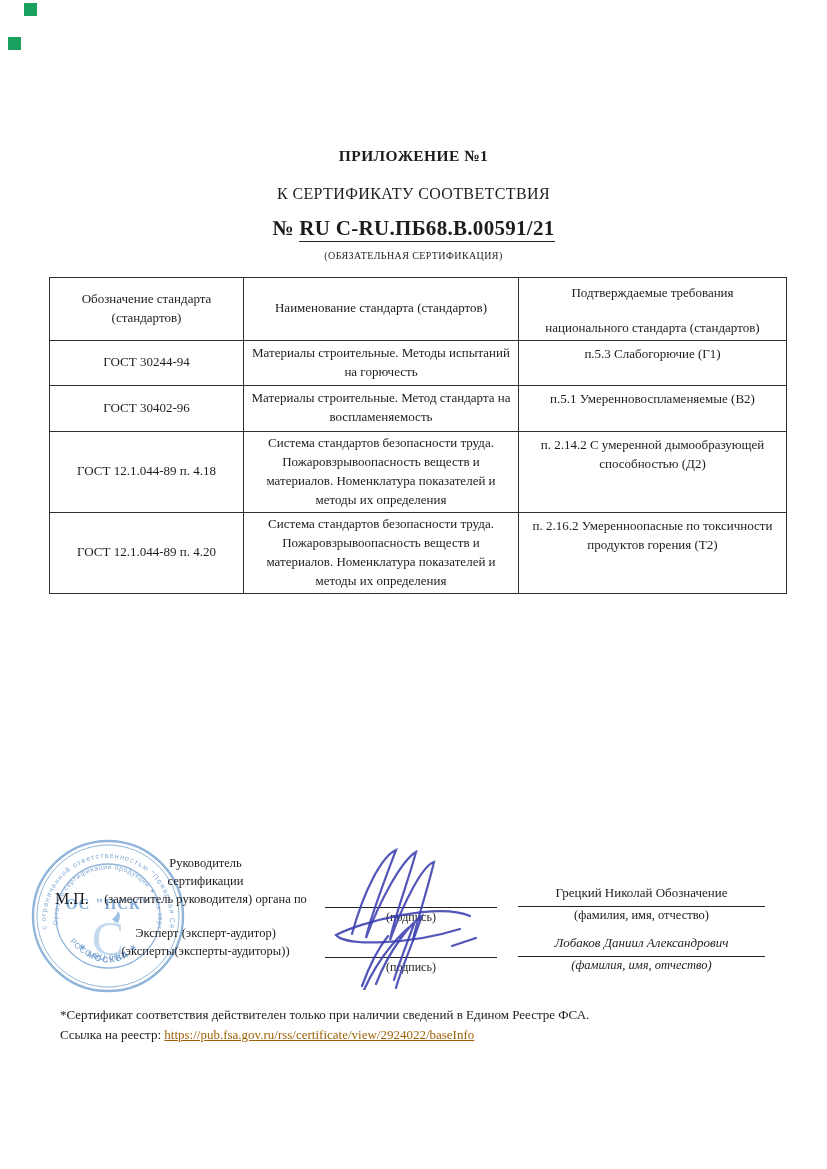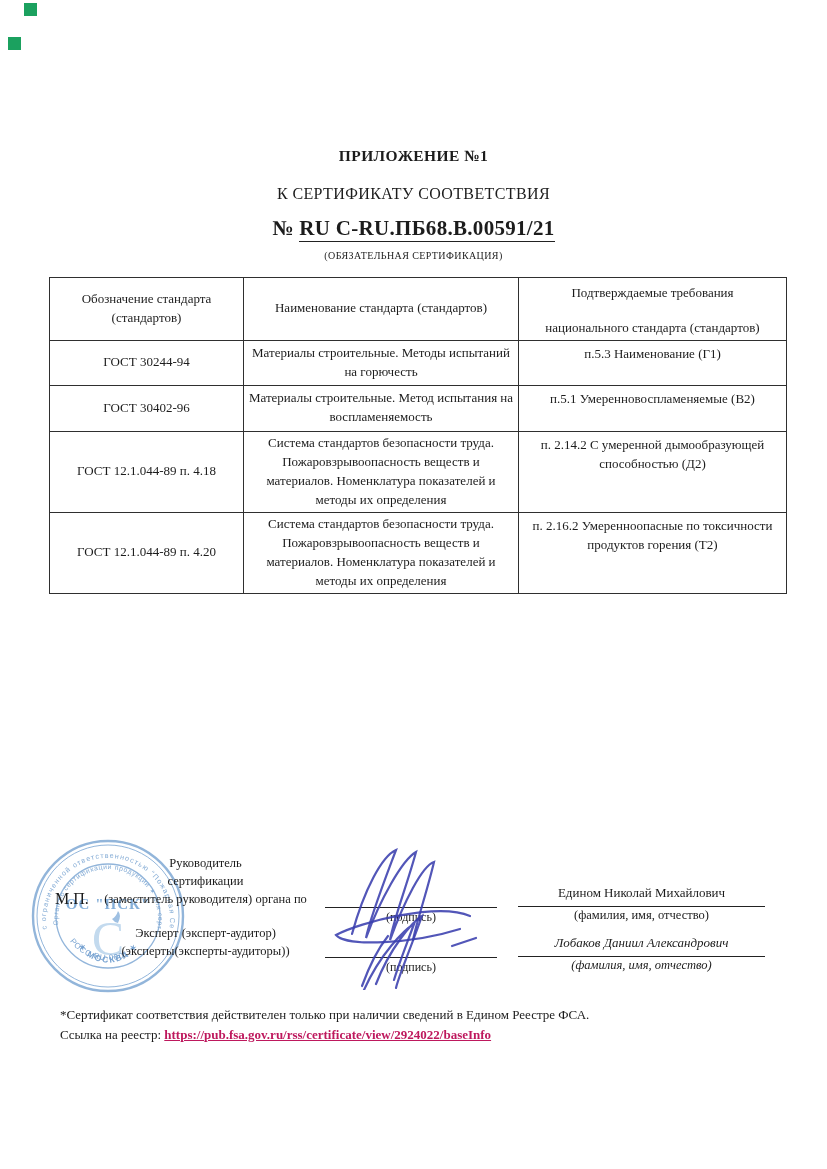--- a/index.html
+++ b/index.html
@@ -52,21 +52,21 @@
   .fio-cap{font-size:12.5px;padding-top:1px;}
 
   
   .stamp{position:absolute;left:30px;top:839px;width:156px;height:156px;z-index:1;opacity:.85;}
 
   
   .inksvg{position:absolute;left:318px;top:842px;width:190px;height:148px;z-index:5;}
 
   
   .footer{position:absolute;left:60px;top:1005px;width:720px;font-size:13px;line-height:20px;}
-  .reg-link{text-decoration:underline;color:#be185d;cursor:pointer;font-weight:bold;}
+  .reg-link{text-decoration:underline;color:#a16207;cursor:pointer;}
 </style>
 </head>
 <body>
 
 <div class="page">
 
   <div class="corner-mark m1"></div>
   <div class="corner-mark m2"></div>
 
   <div class="t-center title1">ПРИЛОЖЕНИЕ №1</div>
@@ -85,25 +85,25 @@
       <td>Обозначение стандарта (стандартов)</td>
       <td>Наименование стандарта (стандартов)</td>
       <td class="vtop">
         <div class="hdr3-l1">Подтверждаемые требования</div>
         <div class="hdr3-l2">национального стандарта (стандартов)</div>
       </td>
     </tr>
     <tr class="r1">
       <td>ГОСТ 30244-94</td>
       <td>Материалы строительные. Методы испытаний на горючесть</td>
-      <td class="vtop">п.5.3 Наименование (Г1)</td>
+      <td class="vtop">п.5.3 Слабогорючие (Г1)</td>
     </tr>
     <tr class="r2">
       <td>ГОСТ 30402-96</td>
-      <td>Материалы строительные. Метод испытания на воспламеняемость</td>
+      <td>Материалы строительные. Метод стандарта на воспламеняемость</td>
       <td class="vtop">п.5.1 Умеренновоспламеняемые (В2)</td>
     </tr>
     <tr class="r3">
       <td>ГОСТ 12.1.044-89 п. 4.18</td>
       <td>Система стандартов безопасности труда. Пожаровзрывоопасность веществ и материалов. Номенклатура показателей и методы их определения</td>
       <td class="vtop">п. 2.14.2 С умеренной дымообразующей способностью (Д2)</td>
     </tr>
     <tr class="r4">
       <td>ГОСТ 12.1.044-89 п. 4.20</td>
       <td>Система стандартов безопасности труда. Пожаровзрывоопасность веществ и материалов. Номенклатура показателей и методы их определения</td>
@@ -150,21 +150,21 @@
     <div class="role2">Эксперт (эксперт-аудитор)</div>
     <div>(эксперты(эксперты-аудиторы))</div>
   </div>
 
   <div class="sigline sl1"></div>
   <div class="sigcap sc1">(подпись)</div>
   <div class="sigline sl2"></div>
   <div class="sigcap sc2">(подпись)</div>
 
   <div class="fio fio1">
-    <div class="fio-name">Едином Николай Михайлович</div>
+    <div class="fio-name">Грецкий Николай Обозначение</div>
     <div class="fio-line"></div>
     <div class="fio-cap">(фамилия, имя, отчество)</div>
   </div>
   <div class="fio fio2">
     <div class="fio-name">Лобаков Даниил Александрович</div>
     <div class="fio-line"></div>
     <div class="fio-cap">(фамилия, имя, отчество)</div>
   </div>
 
   <svg class="inksvg" viewBox="0 0 190 148">

